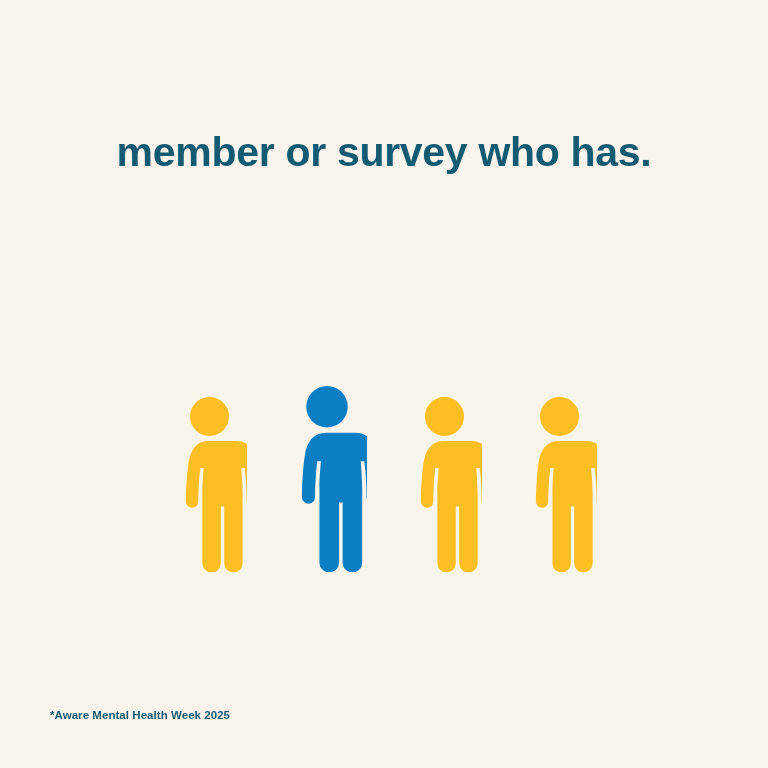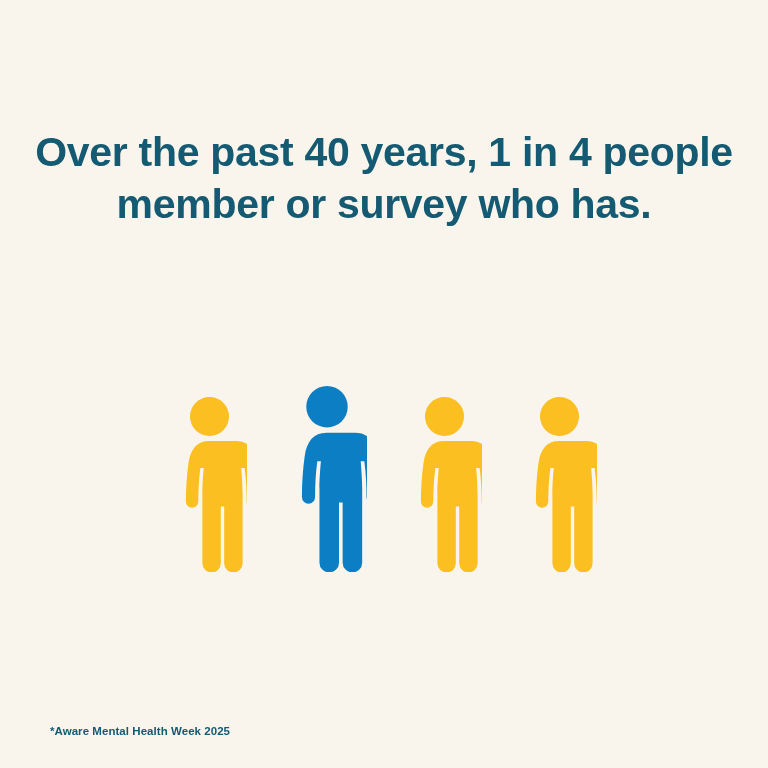--- a/index.html
+++ b/index.html
@@ -61,40 +61,39 @@
     flex: 0 0 auto;
   }
   .person-figure svg {
     display: block;
   }
 
   
   #footnote {
     position: absolute;
     left: 50px;
-    top: 724px;
+    top: 708px;
     color: #135a72;
     font-family: "Liberation Sans", sans-serif;
     font-weight: bold;
     font-size: 11.5px;
     line-height: 15.5px;
     letter-spacing: 0.05px;
   }
   #footnote .fn-line {
     display: block;
     white-space: nowrap;
   }
 </style>
 </head>
 <body style="background: rgb(250, 245, 236);">
 
 <div id="infographic" style="background: rgb(250, 245, 236);">
 
   <div id="headline" style="color: rgb(19, 90, 114);">
-    <span class="hl-line">Over the past 40 years, 1 in 4 people</span>
     <span class="hl-line">member or survey who has.</span>
   </div>
 
   <div id="pictogram-row">
 
     <span class="person-figure">
       <svg width="75" height="175" viewBox="0 0 75 175" aria-hidden="true">
         <g fill="#fbbf21">
           <circle cx="37.5" cy="19.5" r="19.5"></circle>
           <path d="M24 44 h27 c12 0 18.5 8 20.5 22 c1.8 12.5 2.6 26.5 2.6 38.5 a6.2 6.2 0 0 1 -12.4 0 c0 -11 -0.6 -23 -2.1 -33.6 l-3.4 0 c0 0 1.4 15 1.4 25.4 l0 2.7 l0 67.2 a9.2 9.2 0 0 1 -18.4 0 l0 -56.6 l-3.4 0 l0 56.6 a9.2 9.2 0 0 1 -18.4 0 l0 -67.2 l0 -2.7 c0 -10.4 1.4 -25.4 1.4 -25.4 l-3.4 0 c-1.5 10.6 -2.1 22.6 -2.1 33.6 a6.2 6.2 0 0 1 -12.4 0 c0 -12 0.8 -26 2.6 -38.5 c2 -14 8.5 -22 20.5 -22 z" transform="translate(13,0)"></path>

